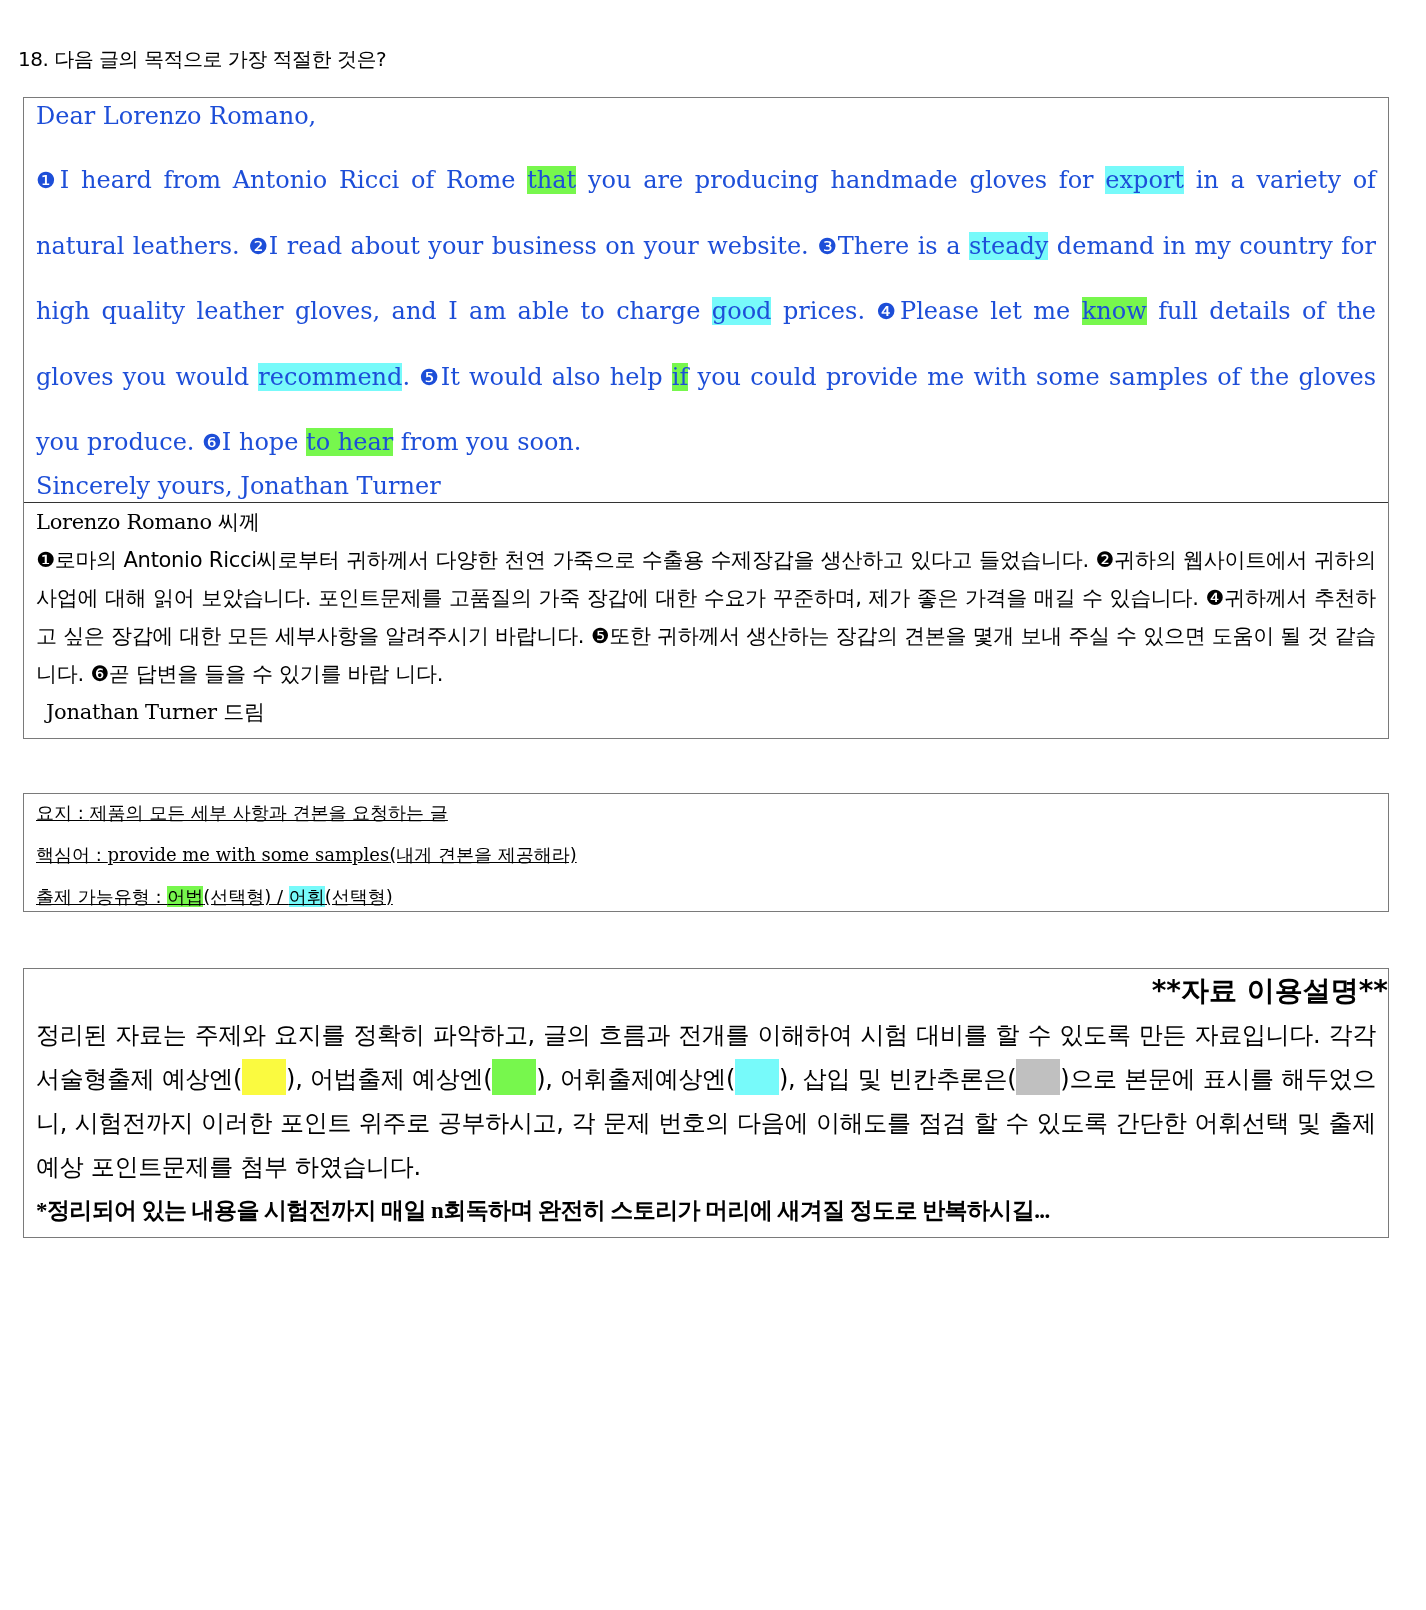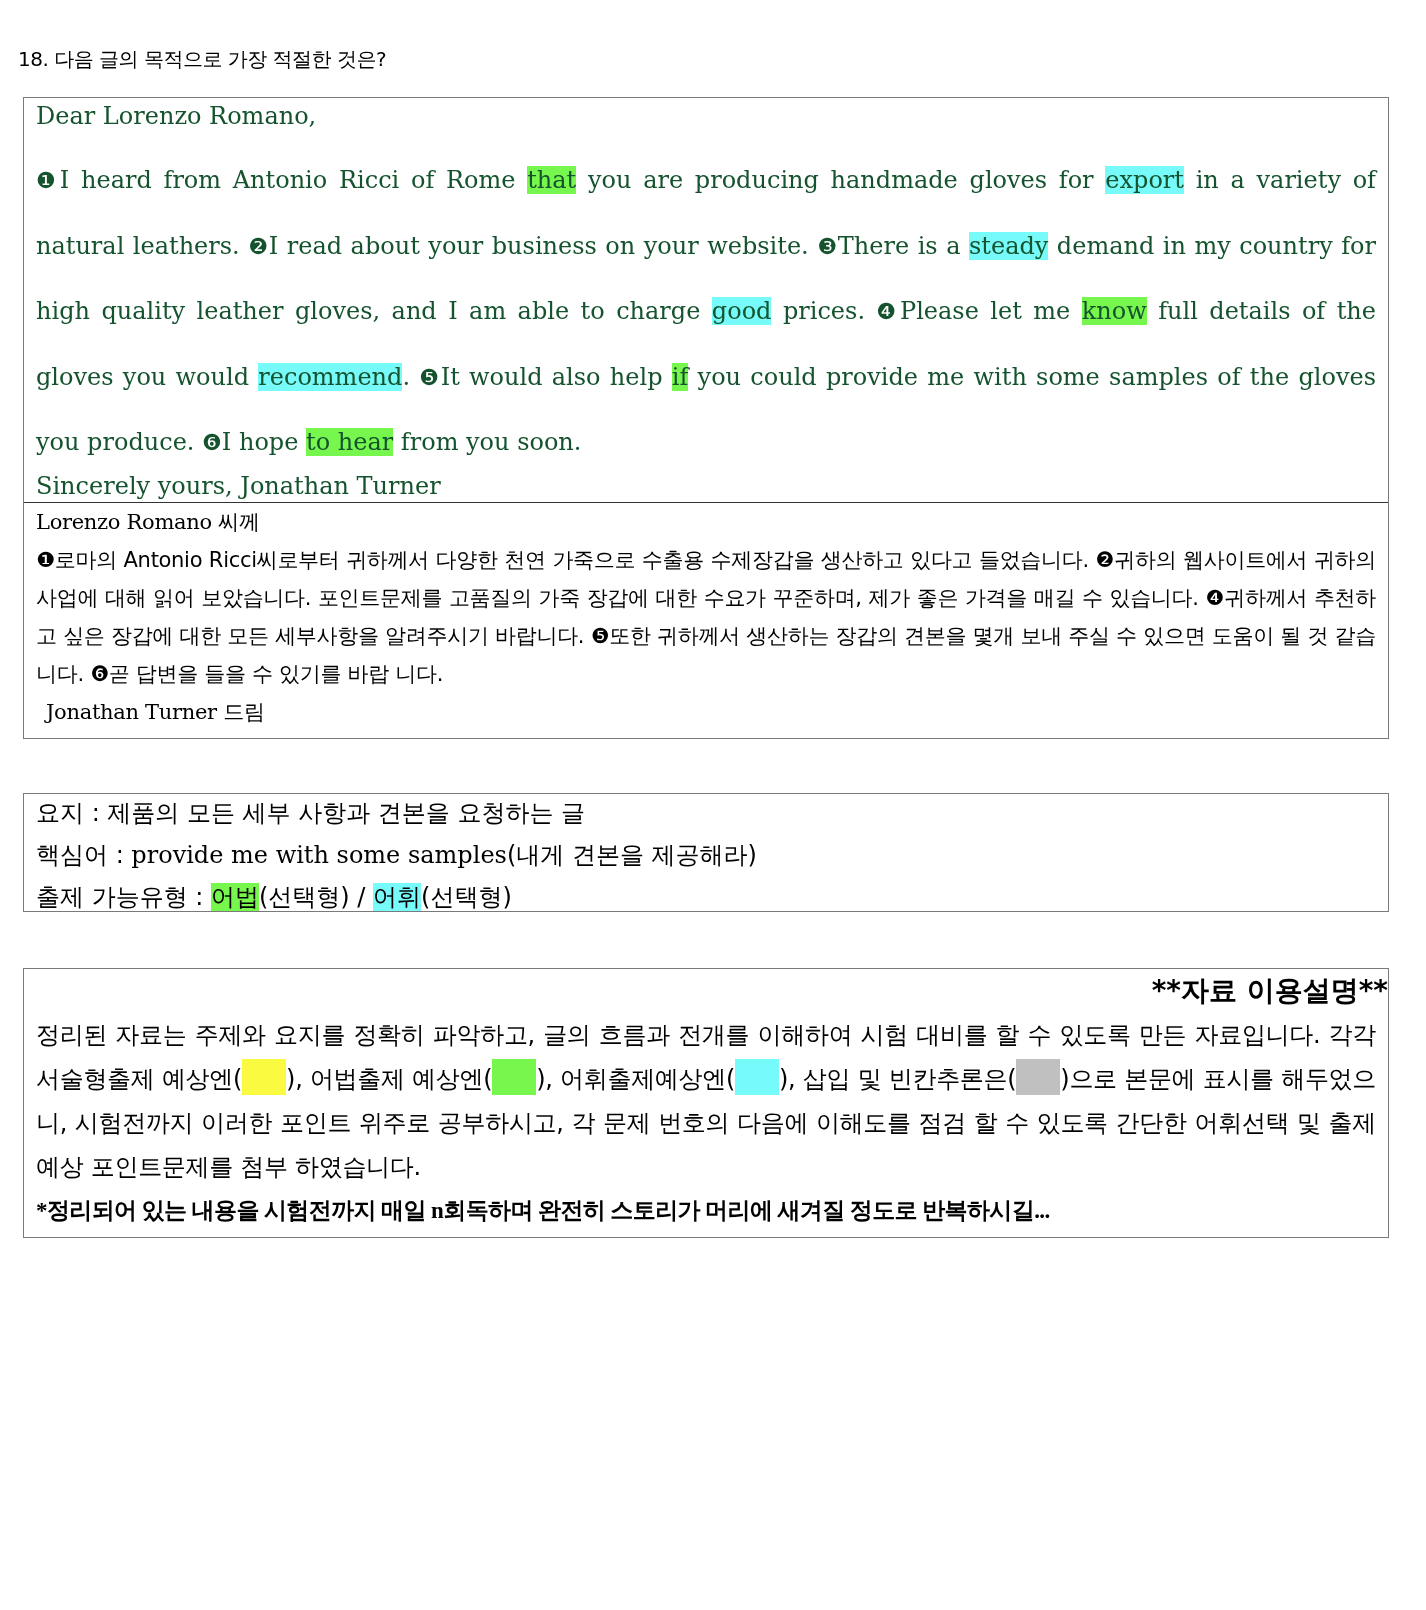--- a/index.html
+++ b/index.html
@@ -11,21 +11,21 @@
     position: absolute; left: 18px; top: 46px;
     font-family: "DejaVu Sans", sans-serif; font-size: 20px; letter-spacing: -0.5px;
   }
   .box {
     position: absolute; left: 23px; width: 1366px;
     border: 1.5px solid #7a7a7a; box-sizing: border-box;
   }
   #box-passage { top: 97px; height: 642px; }
   .eng {
     font-family: "DejaVu Serif", "Liberation Serif", serif;
-    font-size: 24px; color: #14532d;
+    font-size: 24px; color: #1d4ed8;
     padding: 0 12px 0 12px;
   }
   .eng .greet { line-height: 32px; padding-top: 2px; }
   .eng .body {
     line-height: 64.5px; text-align: justify; margin-top: 16px;
     text-align-last: left;
   }
   .eng .sign { line-height: 32px; margin-top: -6px; }
   .divider { border-top: 1.5px solid #333; margin: 0; }
   .kor {
@@ -34,22 +34,22 @@
   }
   .kor .greet { font-family: "DejaVu Serif", serif; }
   .kor .sign { font-family: "DejaVu Serif", serif; padding-left: 10px; }
   .hl-green { background: #77f74d; }
   .hl-cyan { background: #77fafa; }
   .hl-yellow { background: #fafa40; }
   .hl-gray { background: #c0c0c0; }
   .num { font-family: "DejaVu Sans", sans-serif; font-size: 22px; }
   #box-summary { top: 793px; height: 119px; }
   .summary {
-    font-family: "DejaVu Sans", sans-serif; font-size: 24px; line-height: 42px;
-    padding: 0 12px; margin-top: -2px;
+    font-family: "DejaVu Sans", sans-serif; font-size: 18px; line-height: 42px;
+    padding: 0 12px; margin-top: -2px; text-decoration: underline;
   }
   .summary .eng-inline { font-family: "DejaVu Serif", serif; }
   #box-guide { top: 968px; height: 270px; }
   .guide-title {
     text-align: right; font-family: "DejaVu Sans", sans-serif;
     font-weight: bold; font-size: 28px; line-height: 44px; margin-top: 0;
   }
   .guide-body {
     font-family: "DejaVu Sans", sans-serif; font-size: 24px; line-height: 44px;
     padding: 0 12px; text-align: justify; letter-spacing: -0.3px;

